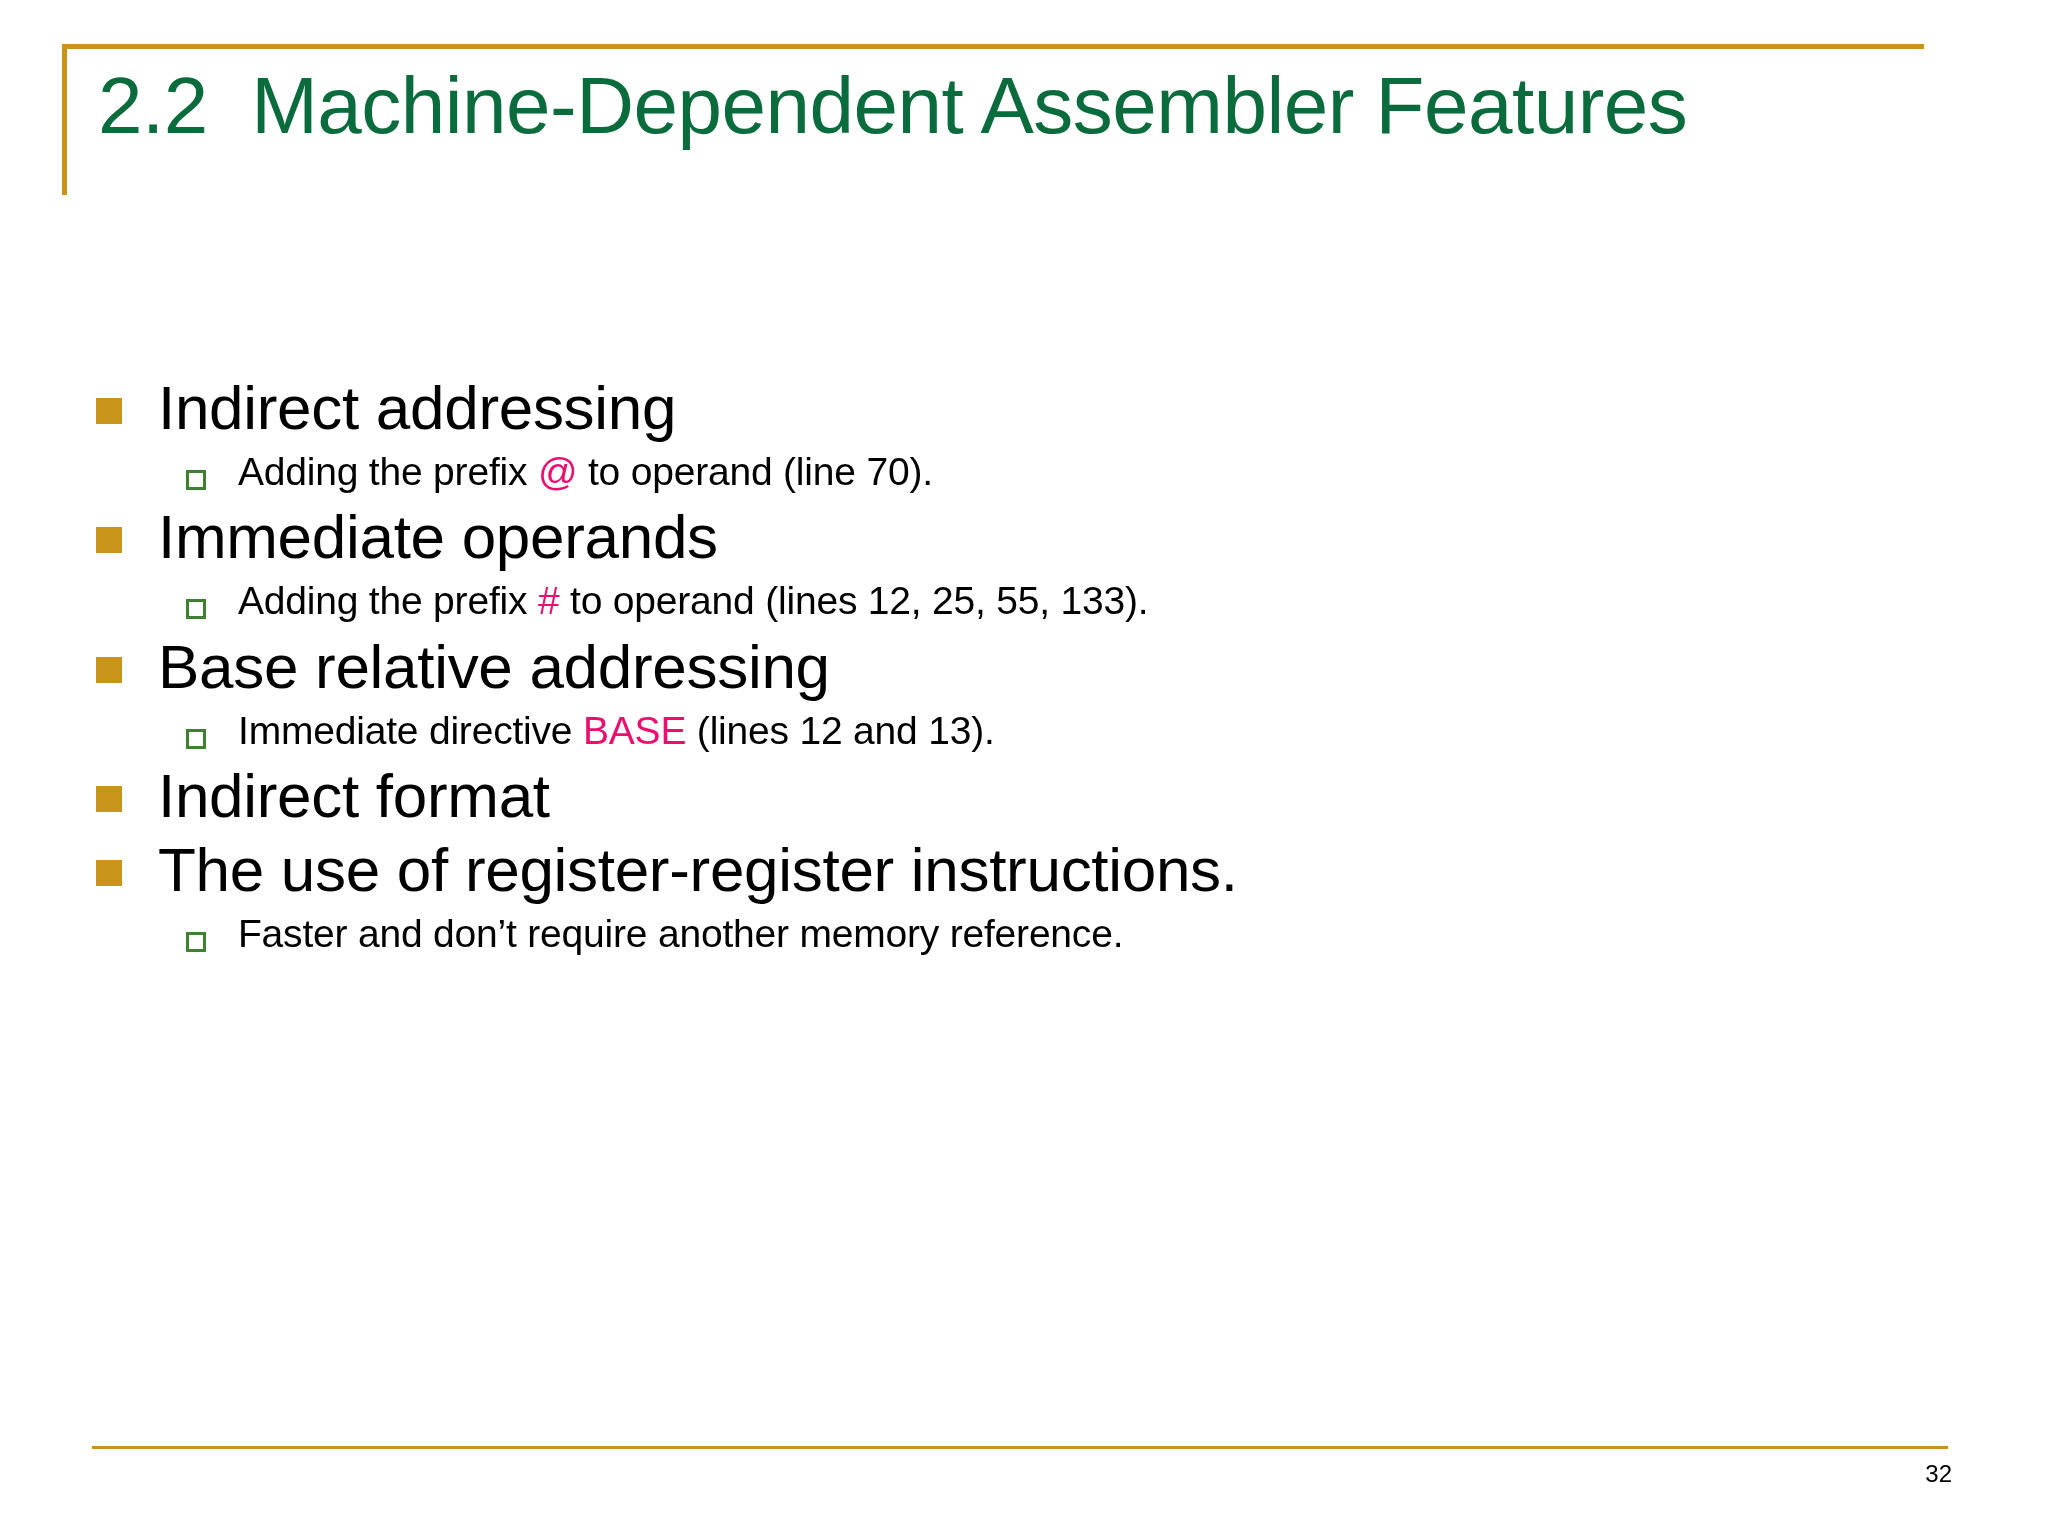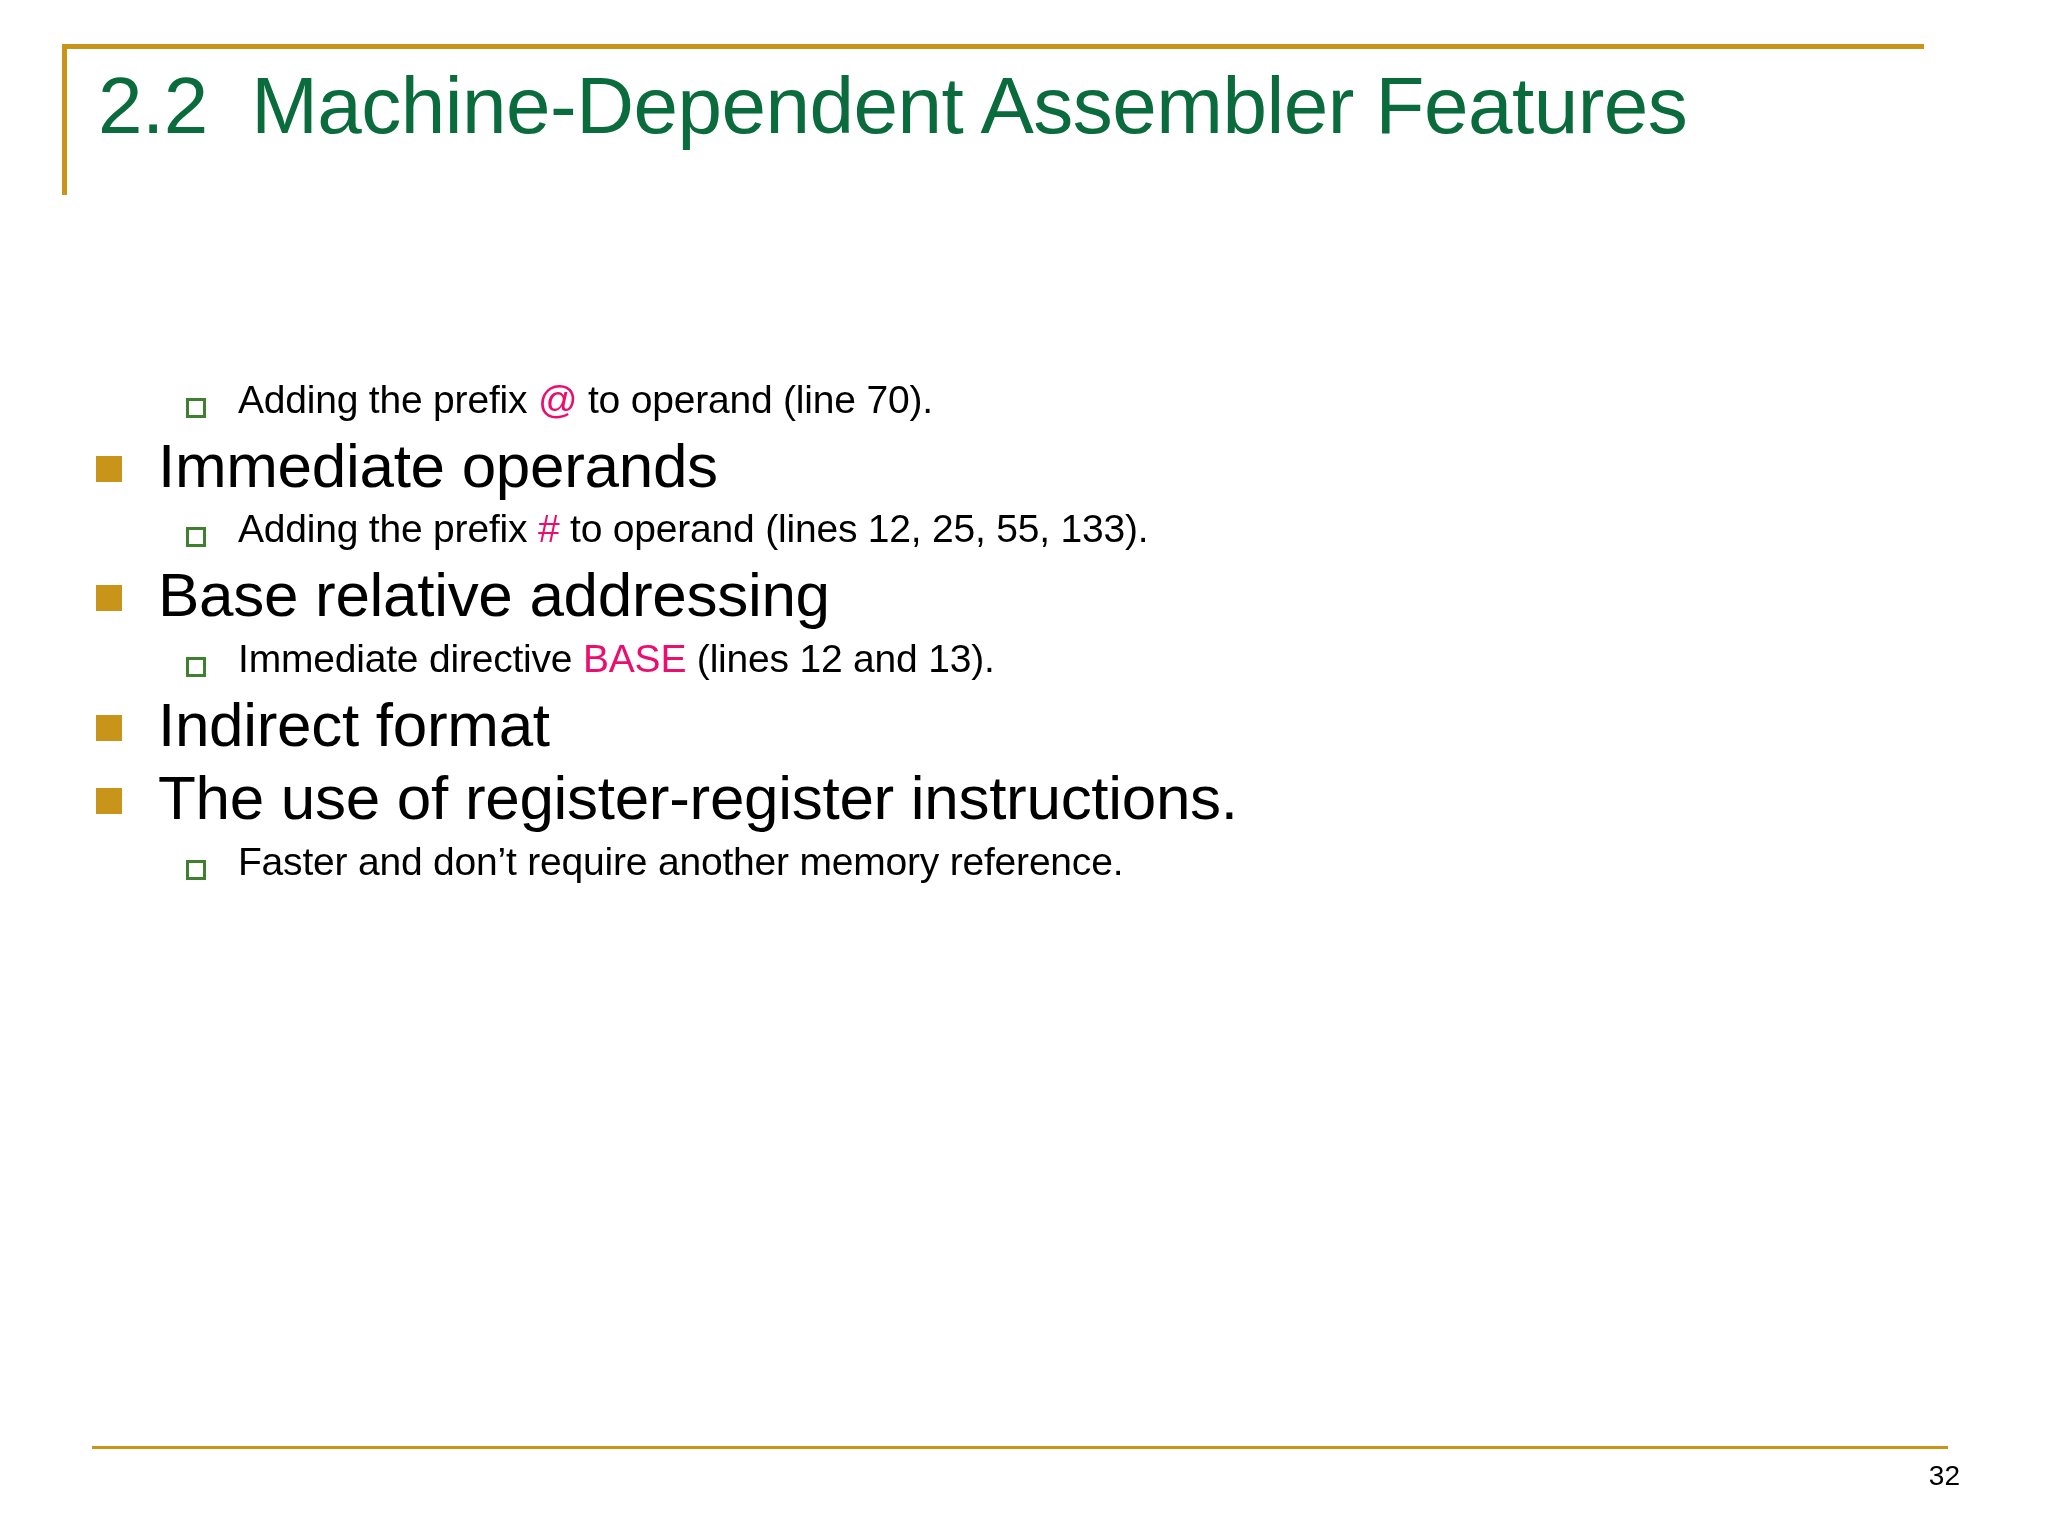--- a/index.html
+++ b/index.html
@@ -104,37 +104,41 @@
   #footer-rule {
     position: absolute;
     left: 92px;
     top: 1446px;
     width: 1856px;
     height: 3px;
     background: #C9941A;
   }
   #page-number {
     position: absolute;
-    right: 88px;
+    right: 96px;
     top: 1460px;
-    font-size: 28px;
+    font-size: 24px;
     color: #000000;
   }
 </style>
 </head>
 <body>
 
 <div id="slide">
 
   <div id="title-block">
     <div id="title-accent-bar"></div>
     <h1 id="slide-title">2.2  Machine-Dependent Assembler Features</h1>
   </div>
 
   <div id="body-list">
+      <div class="l1">
+        <span class="l1-marker"></span>
+        <span class="l1-text">Indirect addressing</span>
+      </div>
       <div class="l2">
         <span class="l2-marker"></span>
         <span class="l2-text"><span>Adding the prefix </span><span class="hl">@</span><span> to operand (line 70).</span></span>
       </div>
       <div class="l1">
         <span class="l1-marker"></span>
         <span class="l1-text">Immediate operands</span>
       </div>
       <div class="l2">
         <span class="l2-marker"></span>

